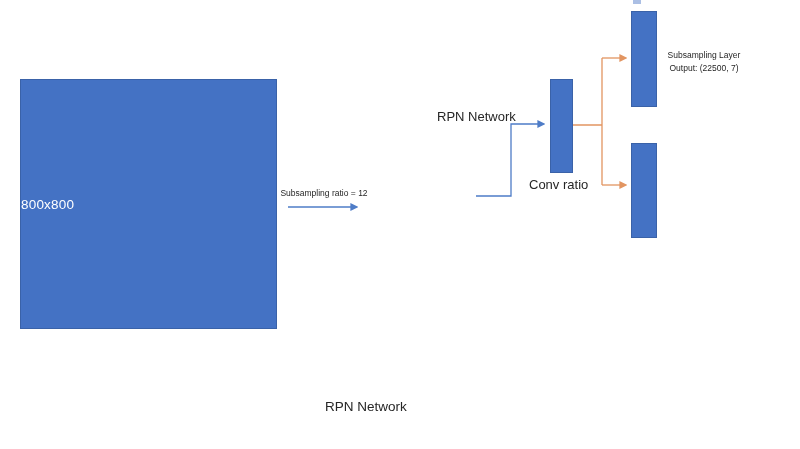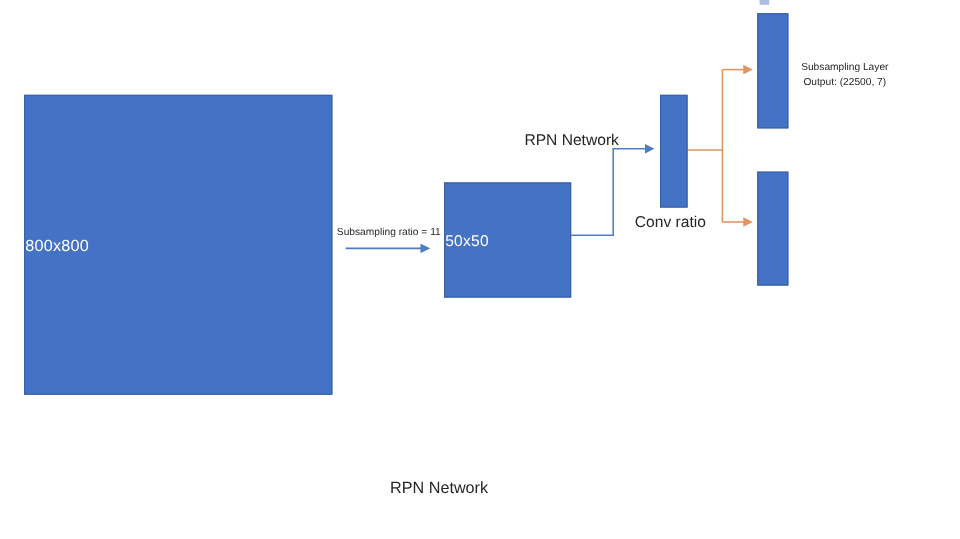--- a/index.html
+++ b/index.html
@@ -89,25 +89,22 @@
     <path class="orange-line" d="M602,58 H625" marker-end="url(#arrow-orange)"></path>
     <path class="orange-line" d="M602,185 H625" marker-end="url(#arrow-orange)"></path>
   </svg>
 
   <div class="artifact"></div>
 
   <div class="node" style="left:20px; top:79px; width:257px; height:250px;">
     <span class="node-label">800x800</span>
   </div>
 
-  <div class="small-label" style="left:276px; top:187px; width:96px;">Subsampling ratio = 11</div>
+  <div class="small-label" style="left:276px; top:187px; width:96px;">Subsampling ratio = 12</div>
 
-  <div class="node" style="left:370px; top:152px; width:106px; height:96px;">
-    <span class="node-label" style="font-size:13px;">50x50</span>
-  </div>
 
   <div class="free-label" style="left:437px; top:109px; font-size:13px;">RPN Network</div>
 
   <div class="node" style="left:550px; top:79px; width:23px; height:94px;"></div>
 
   <div class="free-label" style="left:529px; top:177px; font-size:13px;">Conv ratio</div>
 
   <div class="node" style="left:631px; top:11px; width:26px; height:96px;"></div>
 
   <div class="small-label" style="left:645px; top:49px; width:118px;">

